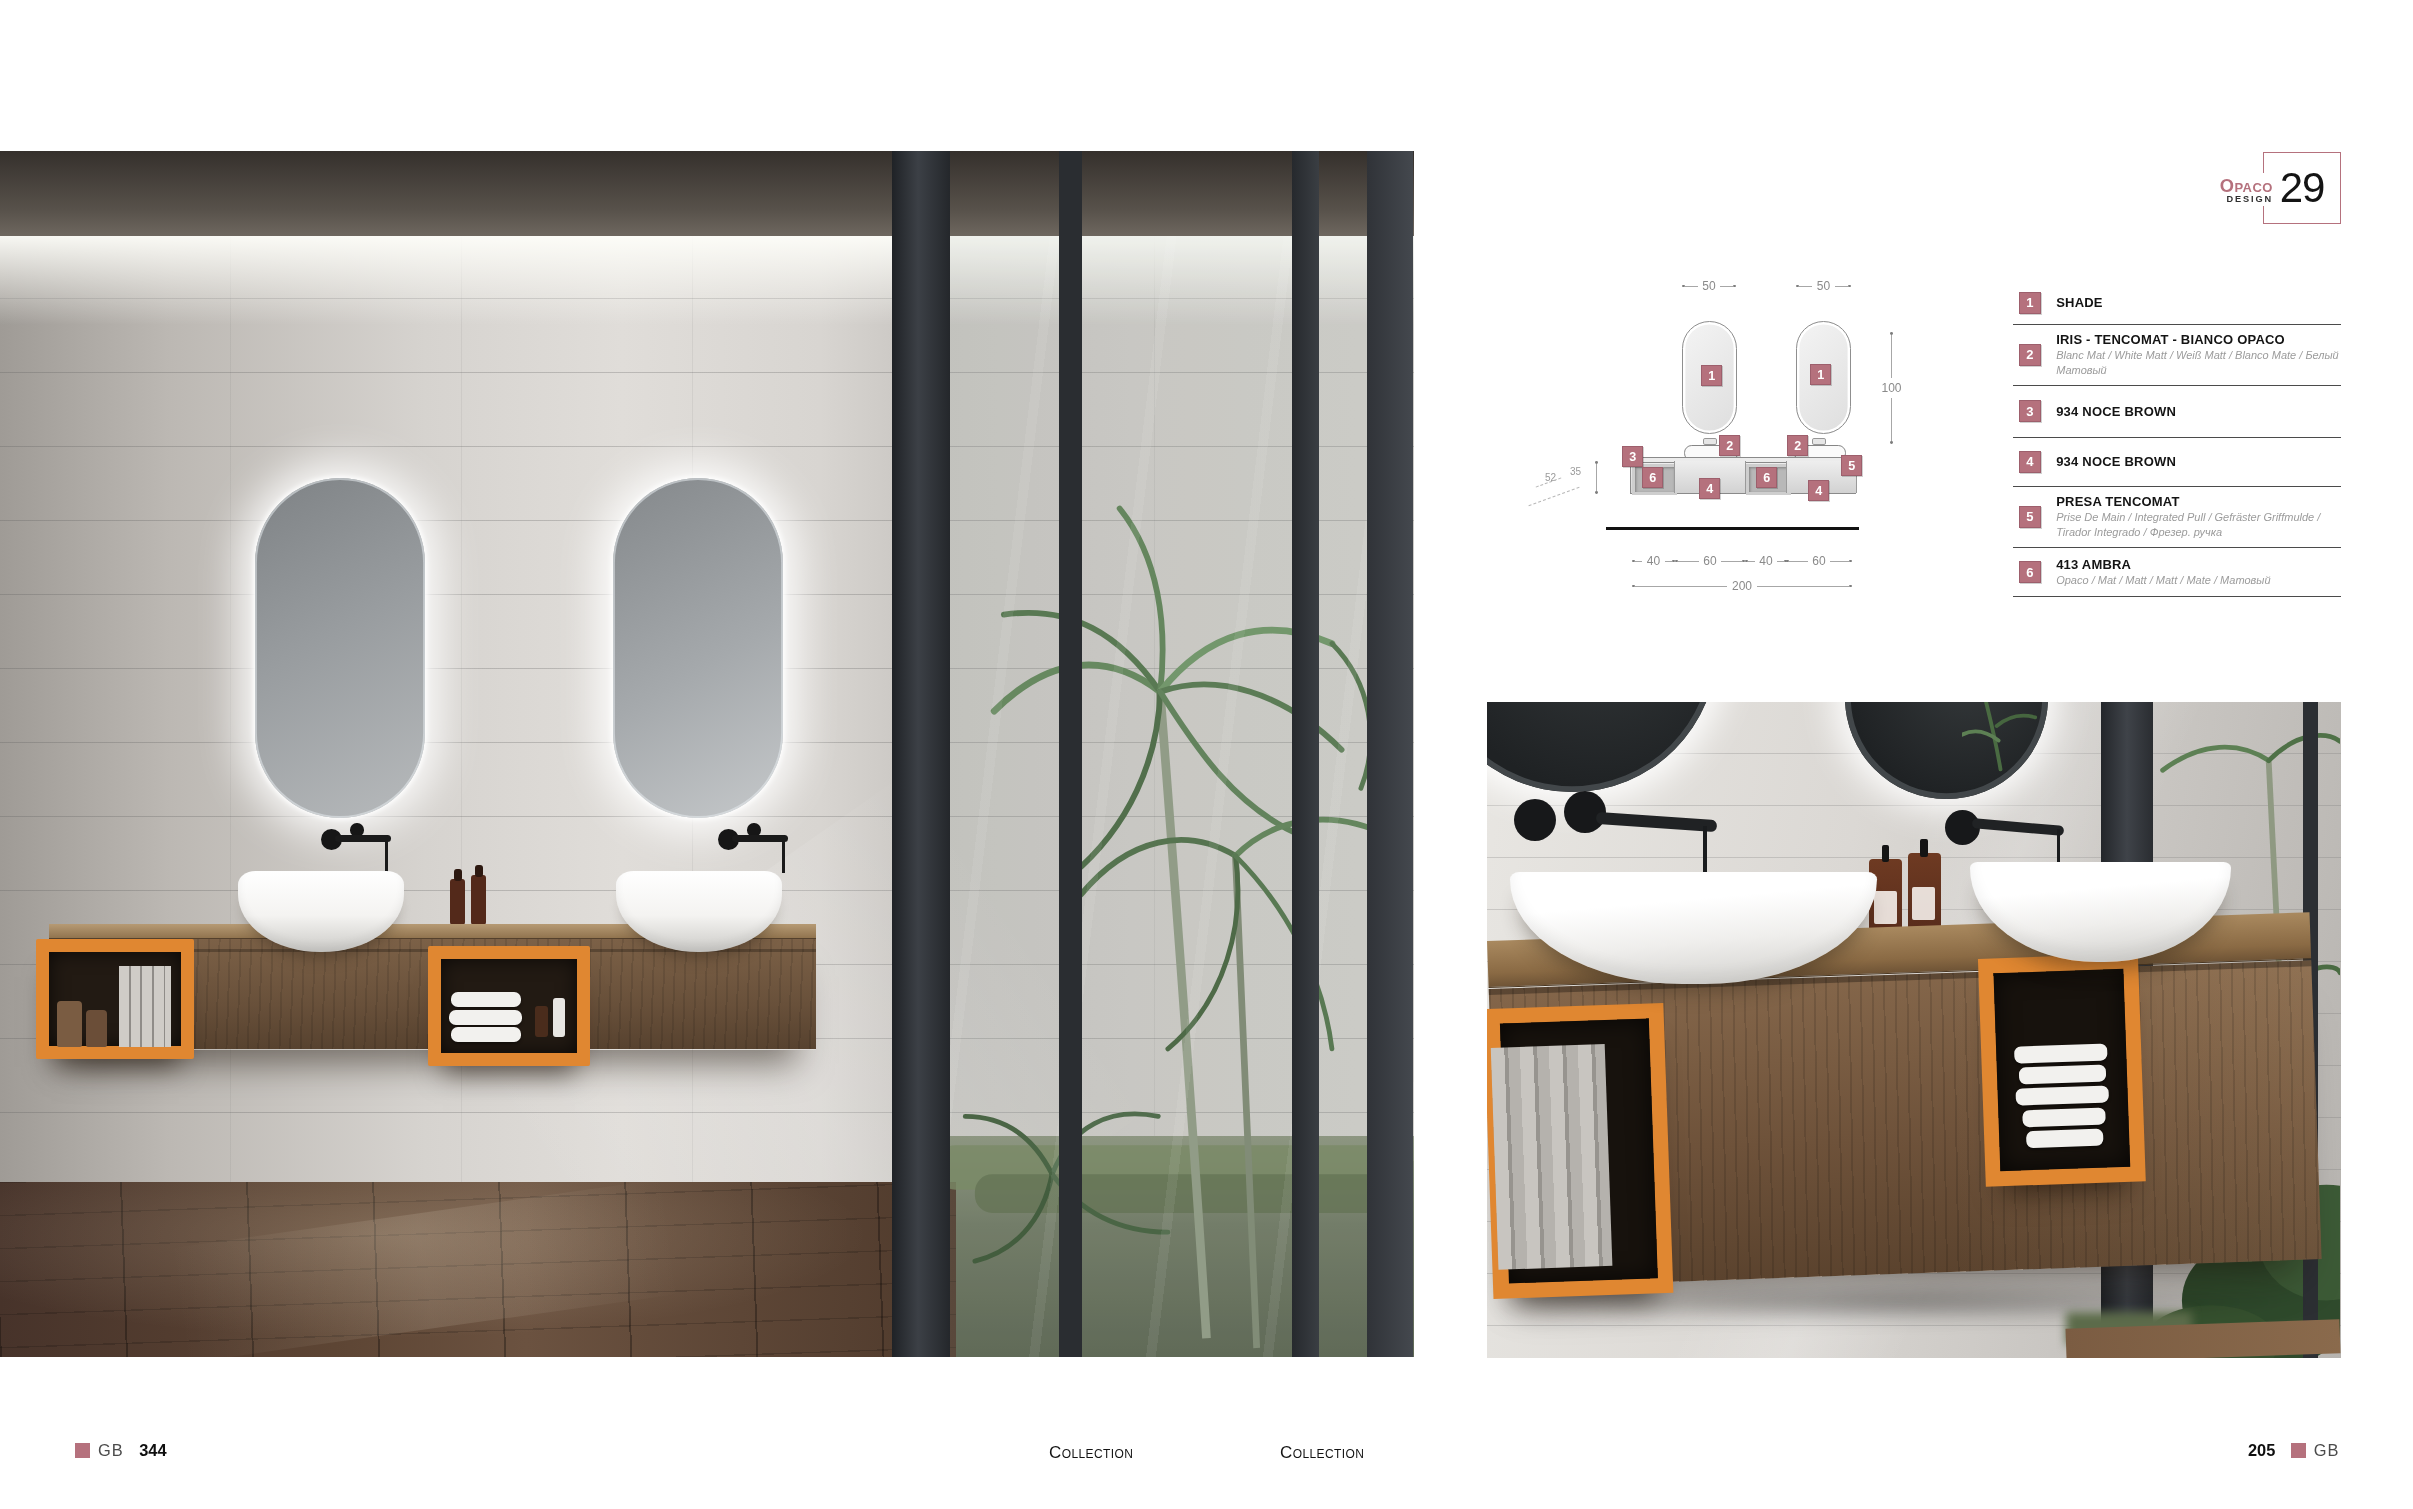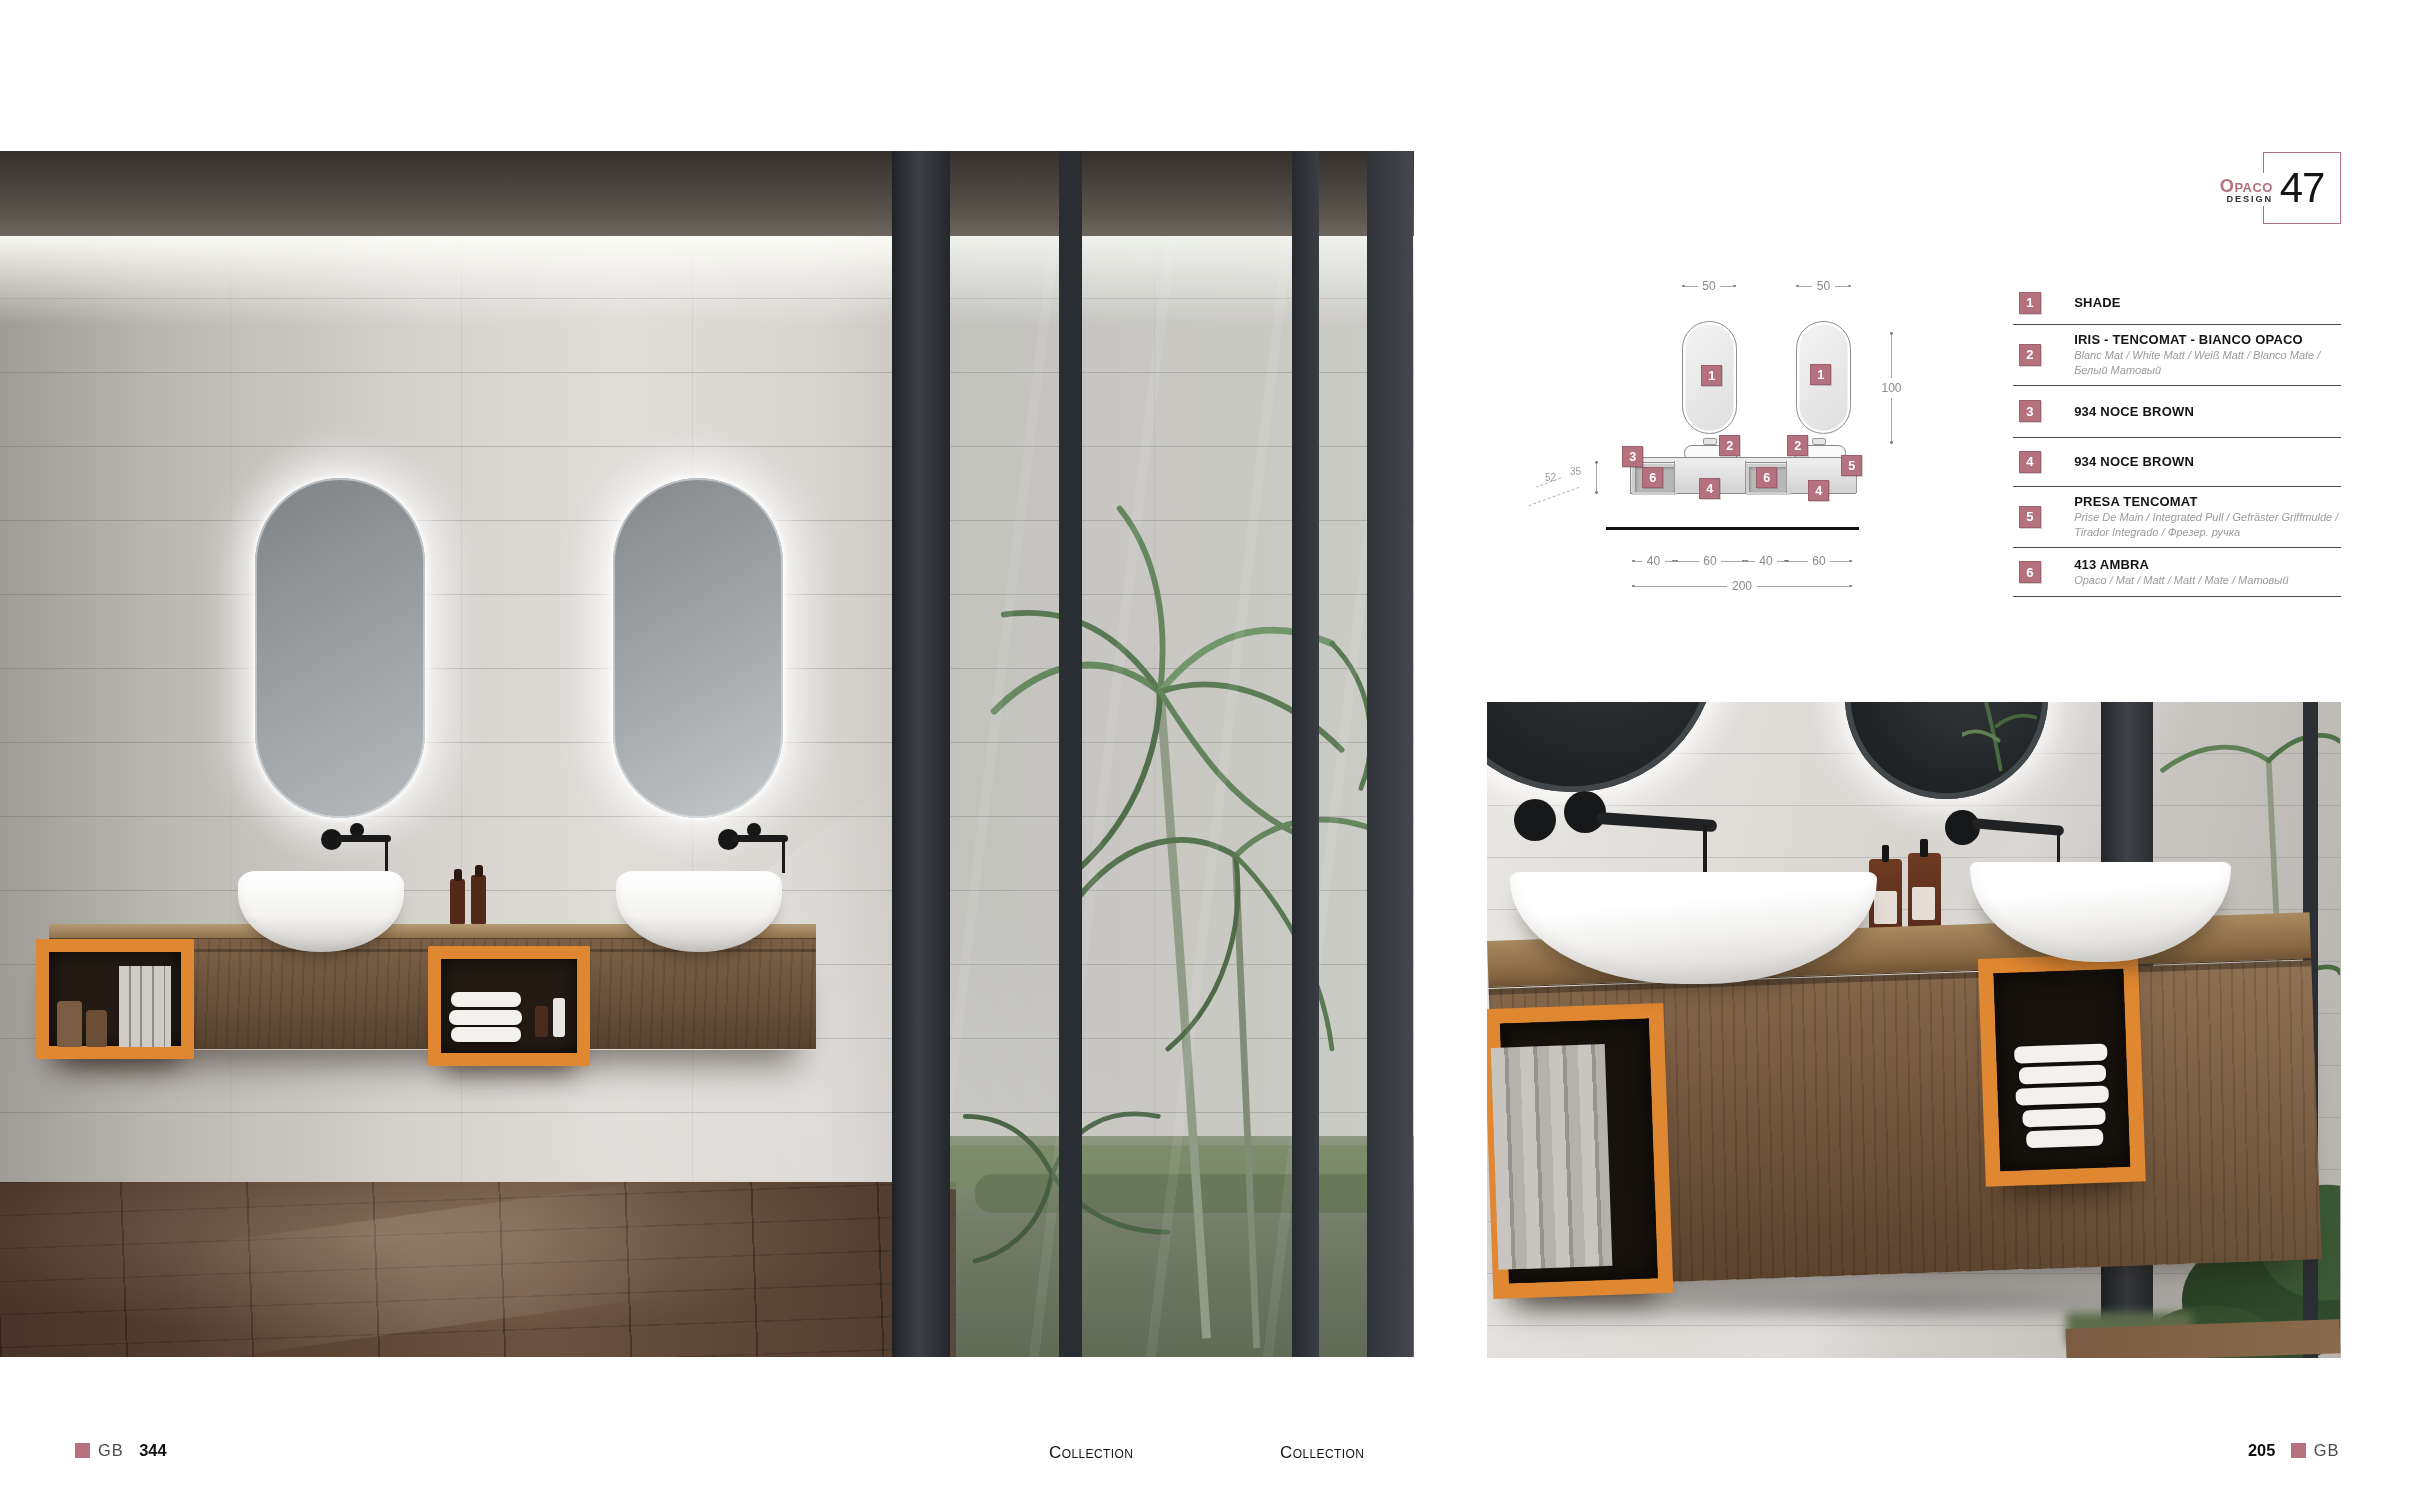--- a/index.html
+++ b/index.html
@@ -155,21 +155,21 @@
   .mk{position:absolute;width:19.3px;height:19.3px;background:#b5717d;border:1px solid #9d5f6c;color:#fff;
     font-weight:bold;font-size:12.6px;display:flex;align-items:center;justify-content:center;
     box-shadow:1px 1px 0 rgba(0,0,0,.18);}
 
   
   .legend{position:absolute;left:2013px;top:282px;width:328px;}
   .lrow{display:flex;align-items:center;gap:15.4px;border-bottom:1.9px solid #4b4b4b;padding:5.8px 0;}
   .lrow .mk2{flex:0 0 20px;width:20px;height:20px;background:#b5717d;border:1px solid #9d5f6c;color:#fff;
     font-weight:bold;font-size:13px;display:flex;align-items:center;justify-content:center;margin-left:5.8px;
     box-shadow:1px 1px 0 rgba(0,0,0,.18);}
-  .lrow .txt{flex:1;padding:1.9px 0;margin-left:18px;}
+  .lrow .txt{flex:1;padding:1.9px 0;}
   .lrow .ttl{font-size:13px;font-weight:bold;color:#141414;letter-spacing:0.2px;}
   .lrow .sub{font-size:11px;font-style:italic;color:#9b9b9b;line-height:1.3;margin-top:1px;}
   .lrow .sub:empty{display:none;}
   .r1{min-height:30px;} .r2{min-height:38px;} .r3{min-height:40px;}
   .r4{min-height:36px;} .r5{min-height:39px;} .r6{min-height:37px;}
 
   
   .fgrp{position:absolute;top:1441px;display:flex;align-items:center;font-size:16.4px;}
   .sq{width:15.4px;height:15.4px;background:#b5717d;display:inline-block;}
   .gb{color:#4b4b4b;letter-spacing:1px;margin:0 0 0 7.7px;}
@@ -265,21 +265,21 @@
     <div class="fr fr1"></div>
     <div class="fr fr2"></div>
     <div class="fr fr3"></div>
     <div class="fr fr4"></div>
     <div class="p1fstreak"></div>
   </div>
 
   <div class="moon">Opaco</div>
   <div class="mdesign">Design</div>
   <div class="mbox">
-    <span class="mnum">47</span>
+    <span class="mnum">29</span>
   </div>
 
   <div class="tmir" style="left:1682px;top:321px"></div>
   <div class="tmir" style="left:1796px;top:321px"></div>
 
   <div class="tnub" style="left:1703px;top:438px"></div>
   <div class="tnub" style="left:1812px;top:438px"></div>
   <div class="tbasin" style="left:1684px;top:445px;width:52px"></div>
   <div class="tbasin" style="left:1794px;top:445px;width:50px"></div>
 

